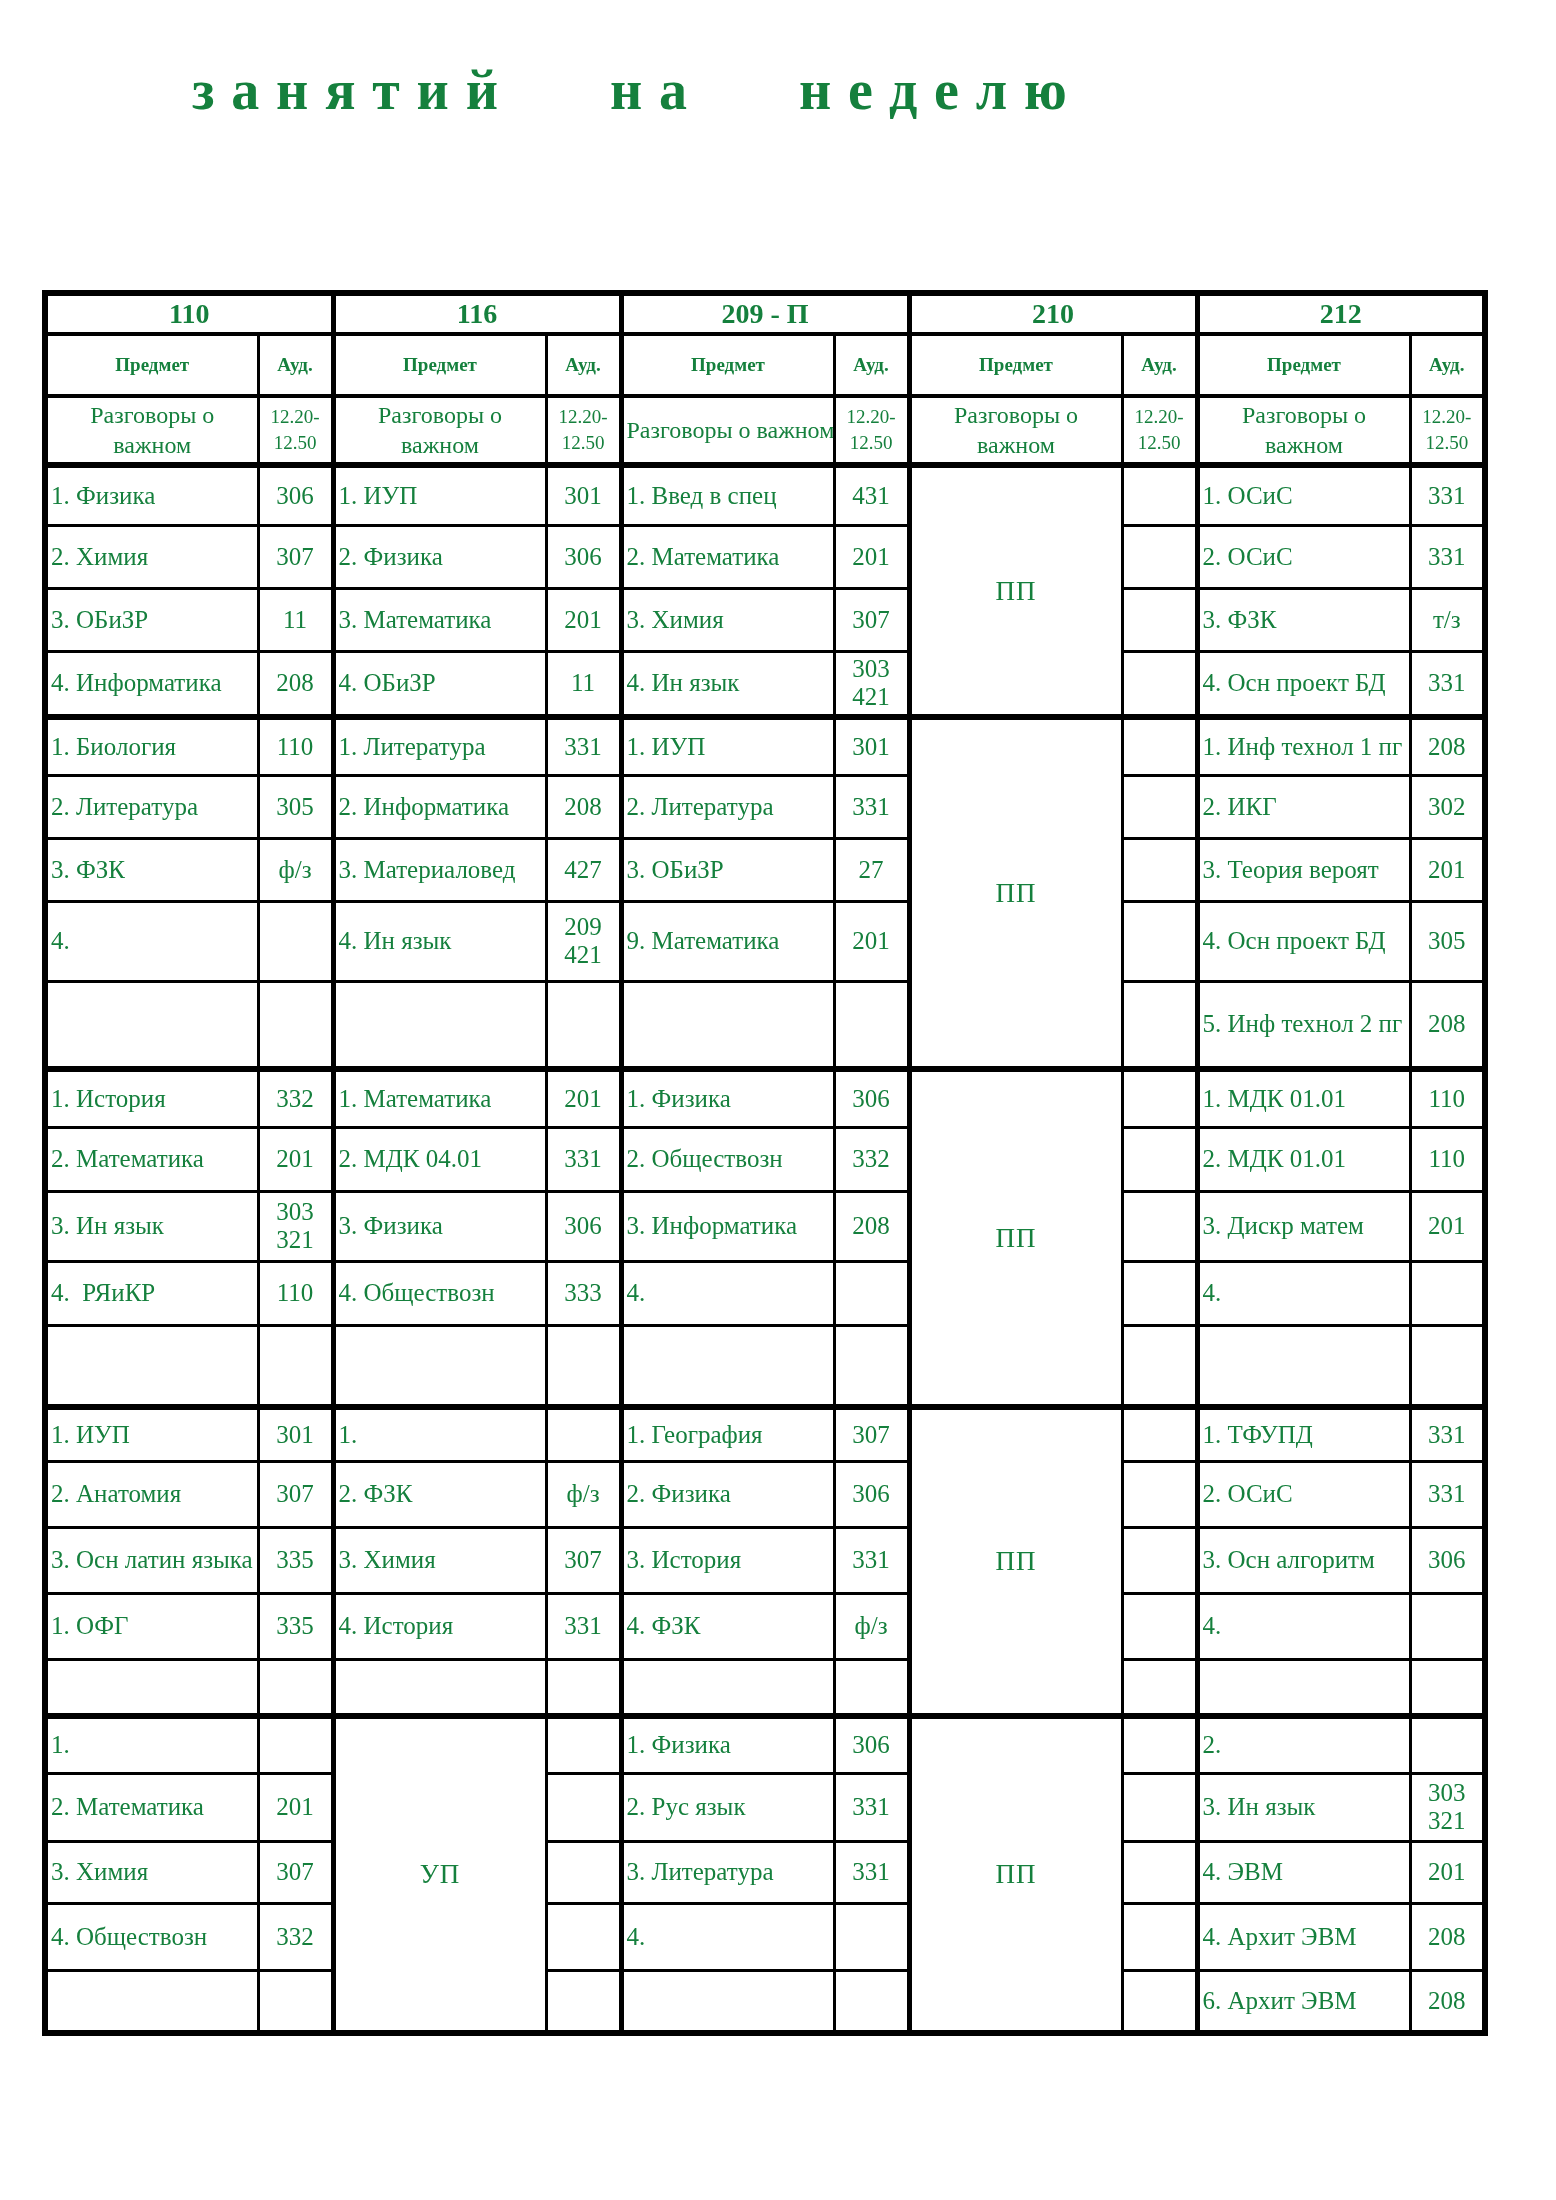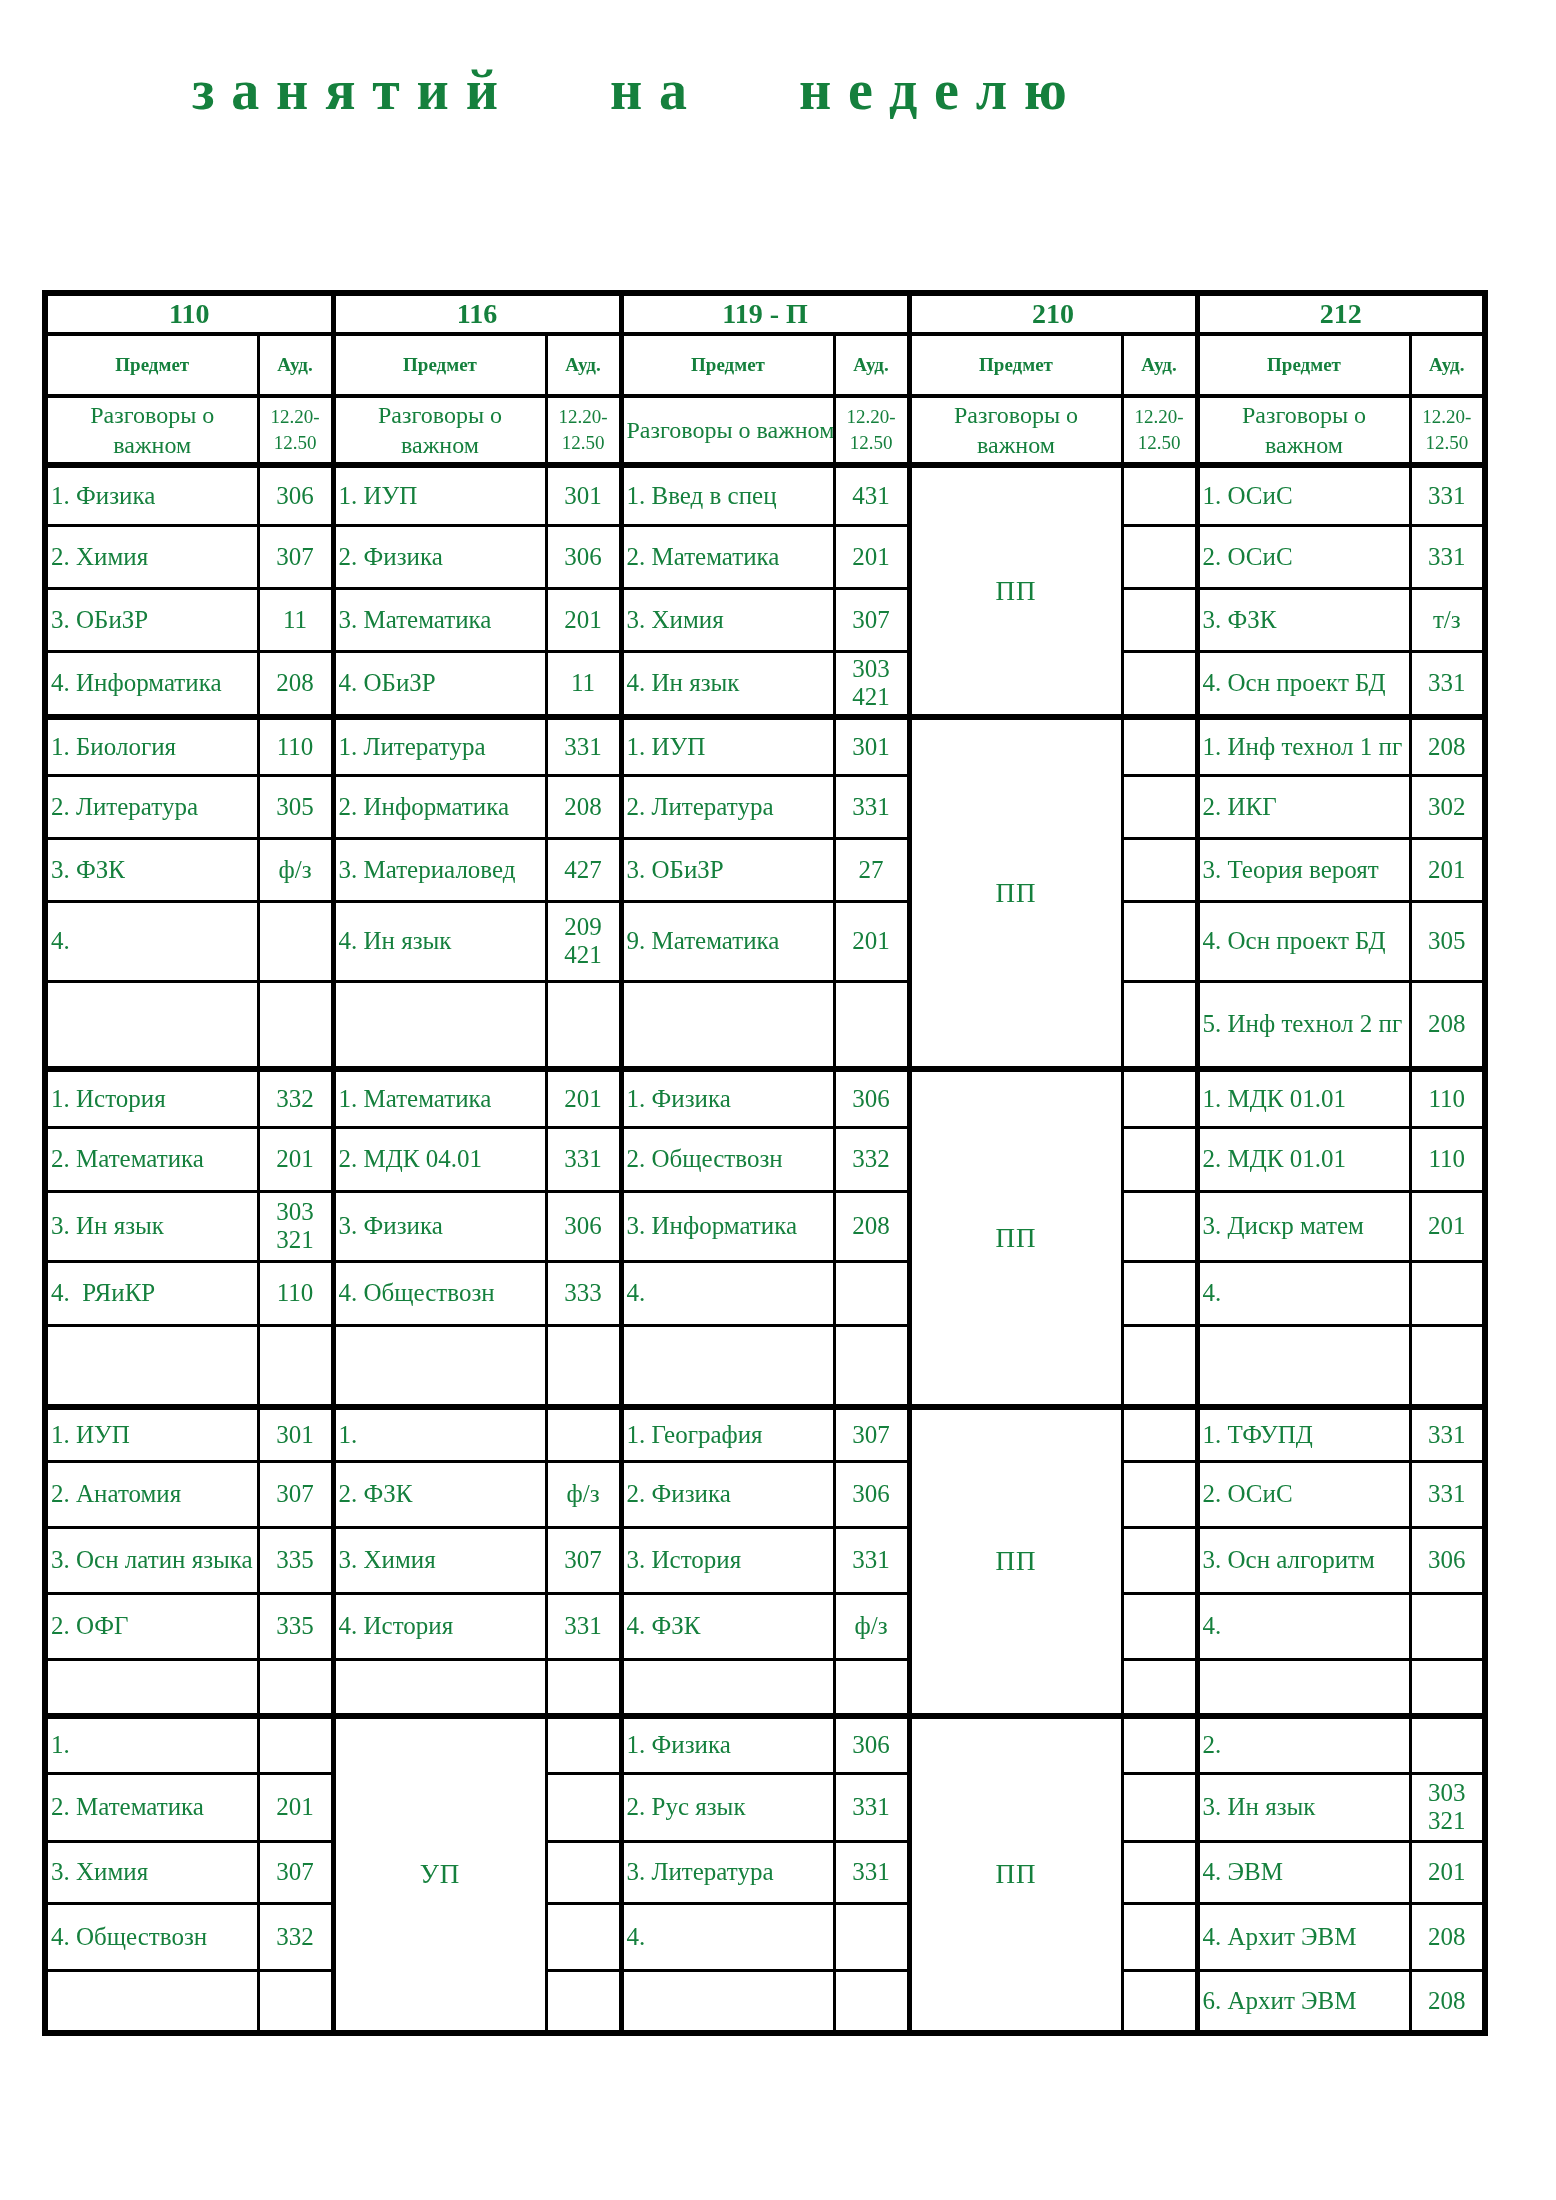--- a/index.html
+++ b/index.html
@@ -97,21 +97,21 @@
         <col style="width:75px">
       <col style="width:213px">
         <col style="width:75px">
       <col style="width:213px">
         <col style="width:75px">
     </colgroup>
     <thead>
       <tr class="group-row" style="height:40px">
         <th colspan="2" class="group-h">110</th>
         <th colspan="2" class="group-h gb">116</th>
-        <th colspan="2" class="group-h gb">119 - П</th>
+        <th colspan="2" class="group-h gb">209 - П</th>
         <th colspan="2" class="group-h gb">210</th>
         <th colspan="2" class="group-h gb">212</th>
       </tr>
       <tr class="colhead-row" style="height:62px">
         <th class="subj-h">Предмет</th>
         <th class="room-h">Ауд.</th>
         <th class="subj-h gb">Предмет</th>
         <th class="room-h">Ауд.</th>
         <th class="subj-h gb">Предмет</th>
         <th class="room-h">Ауд.</th>
@@ -331,21 +331,21 @@
           <td class="room">335</td>
           <td class="subj gb">3. Химия</td>
           <td class="room">307</td>
           <td class="subj gb">3. История</td>
           <td class="room">331</td>
           <td class="room"></td>
           <td class="subj gb">3. Осн алгоритм</td>
           <td class="room">306</td>
         </tr>
         <tr style="height: 66px;">
-          <td class="subj">2. ОФГ</td>
+          <td class="subj">1. ОФГ</td>
           <td class="room">335</td>
           <td class="subj gb">4. История</td>
           <td class="room">331</td>
           <td class="subj gb">4. ФЗК</td>
           <td class="room">ф/з</td>
           <td class="room"></td>
           <td class="subj gb">4.</td>
           <td class="room"></td>
         </tr>
         <tr style="height: 57px;">

